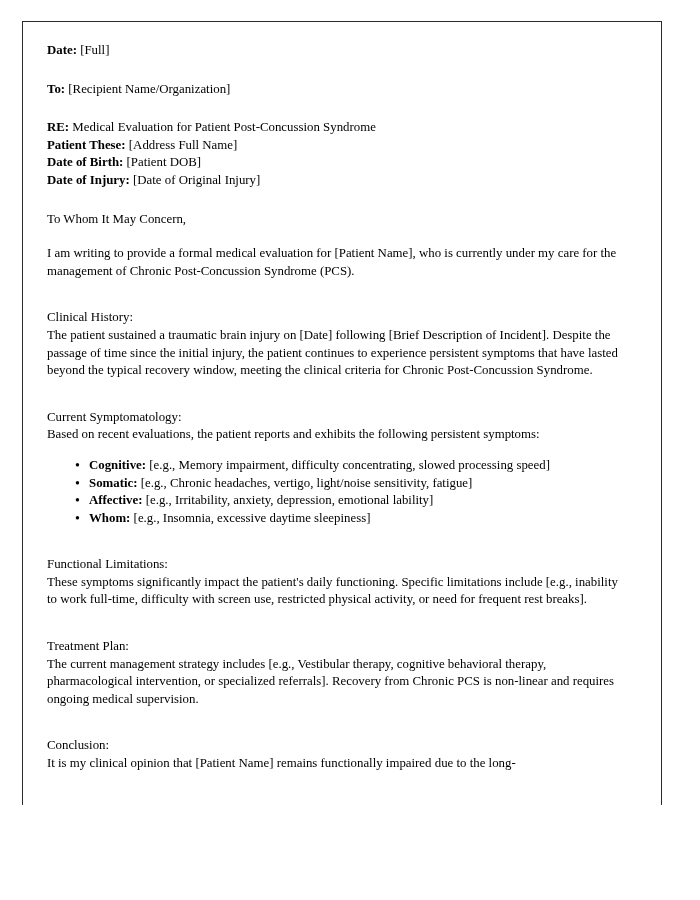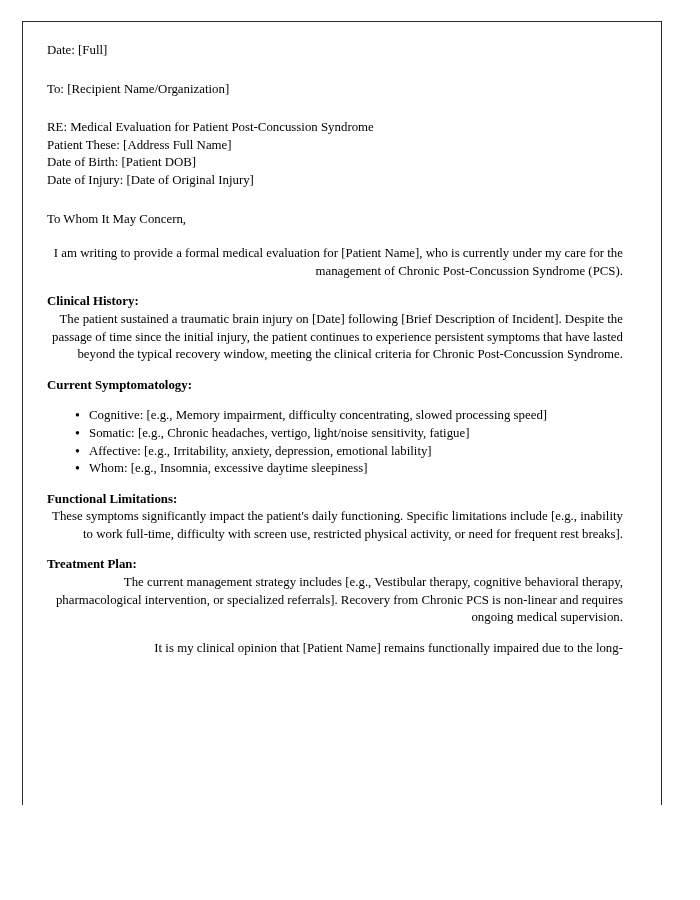--- a/index.html
+++ b/index.html
@@ -36,43 +36,44 @@
     line-height: 17.6px;
   }
   .block {
     margin: 0;
     padding: 0;
   }
   .gap-lg { height: 21px; }
   .gap-md { height: 17px; }
   .gap-sm { height: 13px; }
   b, .bold {
-    font-weight: normal;
+    font-weight: bold;
   }
   .heading {
-    font-weight: bold;
+    font-weight: normal;
+    margin-top: 16px;
   }
   ul.symptom-list {
     list-style: none;
     margin: 0;
     padding: 0;
   }
   ul.symptom-list li {
     position: relative;
     padding-left: 42px;
     margin: 0;
   }
   ul.symptom-list li .bullet {
     position: absolute;
     left: 28px;
     top: 0;
     font-size: 14px;
     line-height: 17.6px;
   }
-  .para { text-align: right; }
+  .para { text-align: left; }
 </style>
 </head>
 <body>
 
 <div id="page">
   <div id="content">
 
     <div class="block">
       <b>Date:</b>
       <span>[Full]</span>
@@ -113,20 +114,21 @@
     <div class="block para">I am writing to provide a formal medical evaluation for [Patient Name], who is currently under my care for the management of Chronic Post-Concussion Syndrome (PCS).</div>
 
     <div class="gap-sm"></div>
 
     <div class="block heading">Clinical History:</div>
     <div class="block para">The patient sustained a traumatic brain injury on [Date] following [Brief Description of Incident]. Despite the passage of time since the initial injury, the patient continues to experience persistent symptoms that have lasted beyond the typical recovery window, meeting the clinical criteria for Chronic Post-Concussion Syndrome.</div>
 
     <div class="gap-sm"></div>
 
     <div class="block heading">Current Symptomatology:</div>
+    <div class="block para">Based on recent evaluations, the patient reports and exhibits the following persistent symptoms:</div>
 
     <div class="gap-sm"></div>
 
     <ul class="symptom-list">
       <li>
         <span class="bullet">•</span>
         <b>Cognitive:</b>
         <span>[e.g., Memory impairment, difficulty concentrating, slowed processing speed]</span>
       </li>
       <li>
@@ -151,16 +153,17 @@
     <div class="block heading">Functional Limitations:</div>
     <div class="block para">These symptoms significantly impact the patient's daily functioning. Specific limitations include [e.g., inability to work full-time, difficulty with screen use, restricted physical activity, or need for frequent rest breaks].</div>
 
     <div class="gap-sm"></div>
 
     <div class="block heading">Treatment Plan:</div>
     <div class="block para">The current management strategy includes [e.g., Vestibular therapy, cognitive behavioral therapy, pharmacological intervention, or specialized referrals]. Recovery from Chronic PCS is non-linear and requires ongoing medical supervision.</div>
 
     <div class="gap-sm"></div>
 
+    <div class="block heading">Conclusion:</div>
     <div class="block para">It is my clinical opinion that [Patient Name] remains functionally impaired due to the long-</div>
 
   </div>
 </div>
 
 </body></html>

